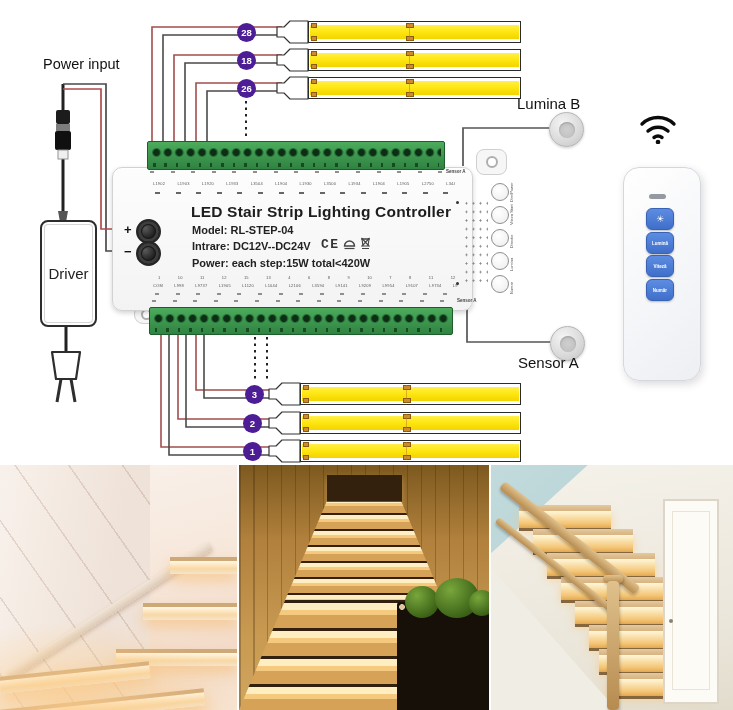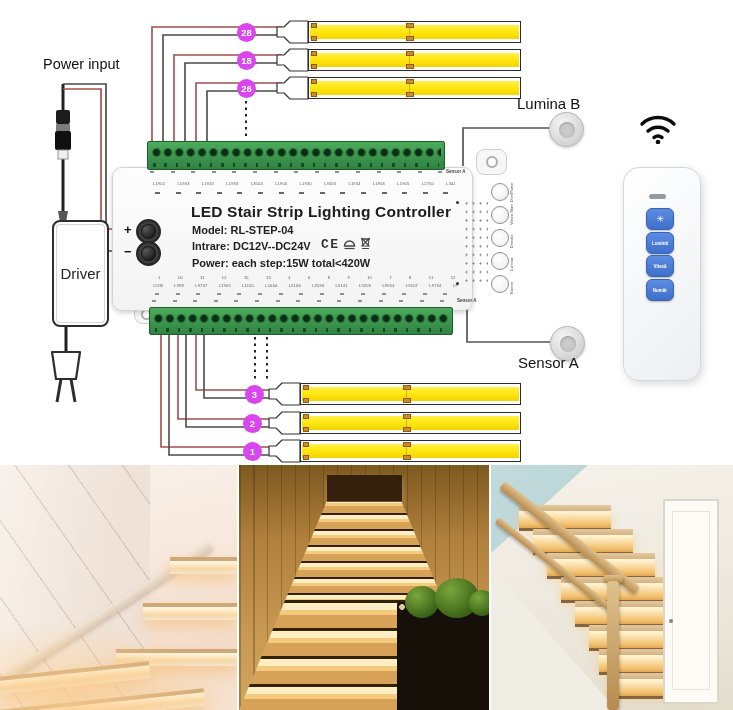--- a/index.html
+++ b/index.html
@@ -26,21 +26,21 @@
   .pins{font-size:4px;color:#555;white-space:nowrap;overflow:hidden;letter-spacing:.2px;}
   .title{font-size:15.5px;font-weight:bold;color:#1d1d1d;letter-spacing:.2px;white-space:nowrap;}
   .specline{font-size:11px;font-weight:600;color:#222;white-space:nowrap;}
   .pwr-barrel{border-radius:50%;background:radial-gradient(circle at 35% 35%,#5a5a5a,#161616 62%);
       border:2px solid #262626;box-shadow:inset 0 0 0 3px #3d3d3d,inset 0 0 0 4px #181818;}
   .sign{font-size:13px;font-weight:bold;color:#111;}
   .dotgrid{background-image:radial-gradient(circle,#878787 .8px,rgba(0,0,0,0) 1.3px);background-size:7px 8.6px;}
   .cbtn{border:1.2px solid #8f8f8f;border-radius:50%;background:radial-gradient(circle at 40% 35%,#fff,#ececec);}
   .vlabel{writing-mode:vertical-rl;transform:rotate(180deg);font-size:4px;color:#555;white-space:nowrap;line-height:1;}
   .tinylbl{font-size:4.5px;color:#444;font-weight:bold;white-space:nowrap;}
-  .badge{background:#d946ef;color:#fff;border-radius:50%;width:19px;height:19px;
+  .badge{background:#4c1d95;color:#fff;border-radius:50%;width:19px;height:19px;
          display:flex;align-items:center;justify-content:center;font-size:9.5px;font-weight:bold;z-index:4;}
   .strip{background:#fff;border:1.2px solid #2b2b2b;box-sizing:border-box;z-index:3;}
   .strip .core{position:absolute;left:1px;right:1px;top:3px;bottom:3px;
       background:linear-gradient(180deg,#fff04a,#ffe712 45%,#f2d400);}
   .strip .pad{position:absolute;background:#cf8c2a;border:.5px solid #8a5a14;width:6px;height:3px;}
   .strip .seam{position:absolute;top:1px;bottom:1px;width:1px;background:rgba(190,130,30,.55);}
   .sensor{border-radius:50%;background:radial-gradient(circle at 38% 32%,#f5f5f5,#d9d9d9 60%,#c2c2c2);
           border:1px solid #b5b5b5;box-shadow:0 1px 3px rgba(0,0,0,.2);}
   .sensor .inner{position:absolute;left:50%;top:50%;width:16px;height:16px;margin:-8px 0 0 -8px;
           border-radius:50%;background:radial-gradient(circle,#cfcfcf,#bdbdbd);box-shadow:inset 0 1px 2px rgba(0,0,0,.2);}
@@ -140,21 +140,21 @@
       <path d="M308,21 H290 L284,27 H277 V37 H284 L290,43 H308 Z"></path>
       <path d="M308,49 H290 L284,55 H277 V65 H284 L290,71 H308 Z"></path>
       <path d="M308,77 H290 L284,83 H277 V93 H284 L290,99 H308 Z"></path>
       <path d="M300,383 H282 L276,389 H269 V399 H276 L282,405 H300 Z"></path>
       <path d="M300,412 H282 L276,418 H269 V428 H276 L282,434 H300 Z"></path>
       <path d="M300,440 H282 L276,446 H269 V456 H276 L282,462 H300 Z"></path>
     </g>
   </svg>
 
   <div class="abs lbl" style="left:43px;top:56px;font-size:14.5px;">Power input</div>
-  <div class="abs driver" style="left:52px;top:220px;width:53px;height:103px;z-index:2;">
+  <div class="abs driver" style="left:40px;top:220px;width:53px;height:103px;z-index:2;">
     <span>Driver</span>
   </div>
 
   <div class="abs ear" style="left:476px;top:149px;width:29px;height:24px;z-index:1;">
     <span class="hole" style="left:9px;top:6px;width:8px;height:8px;"></span>
   </div>
   <div class="abs ear" style="left:134px;top:304px;width:24px;height:18px;border-radius:9px;z-index:1;">
     <span class="hole" style="left:6px;top:4px;width:7px;height:7px;"></span>
   </div>
 

